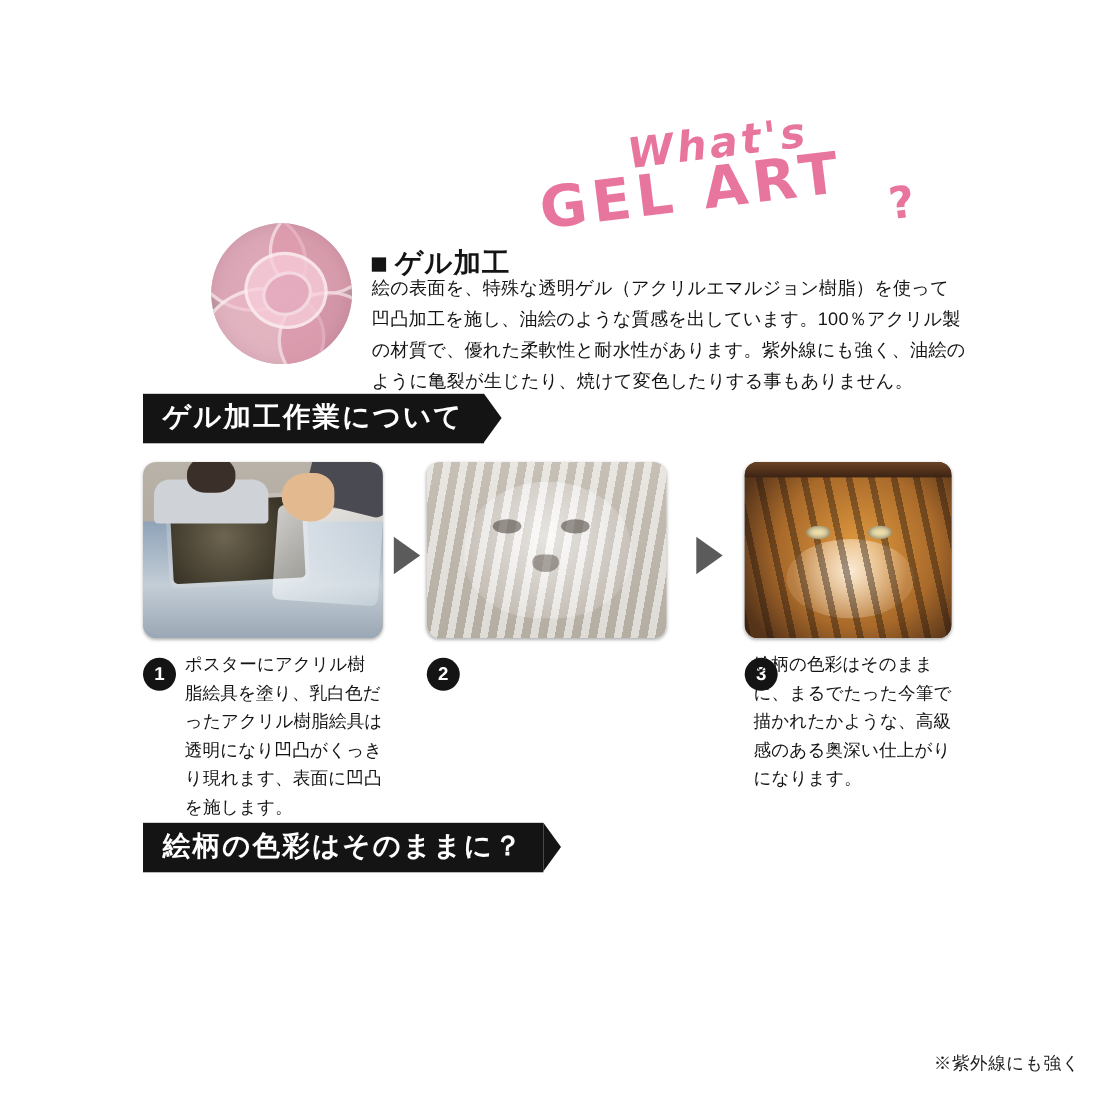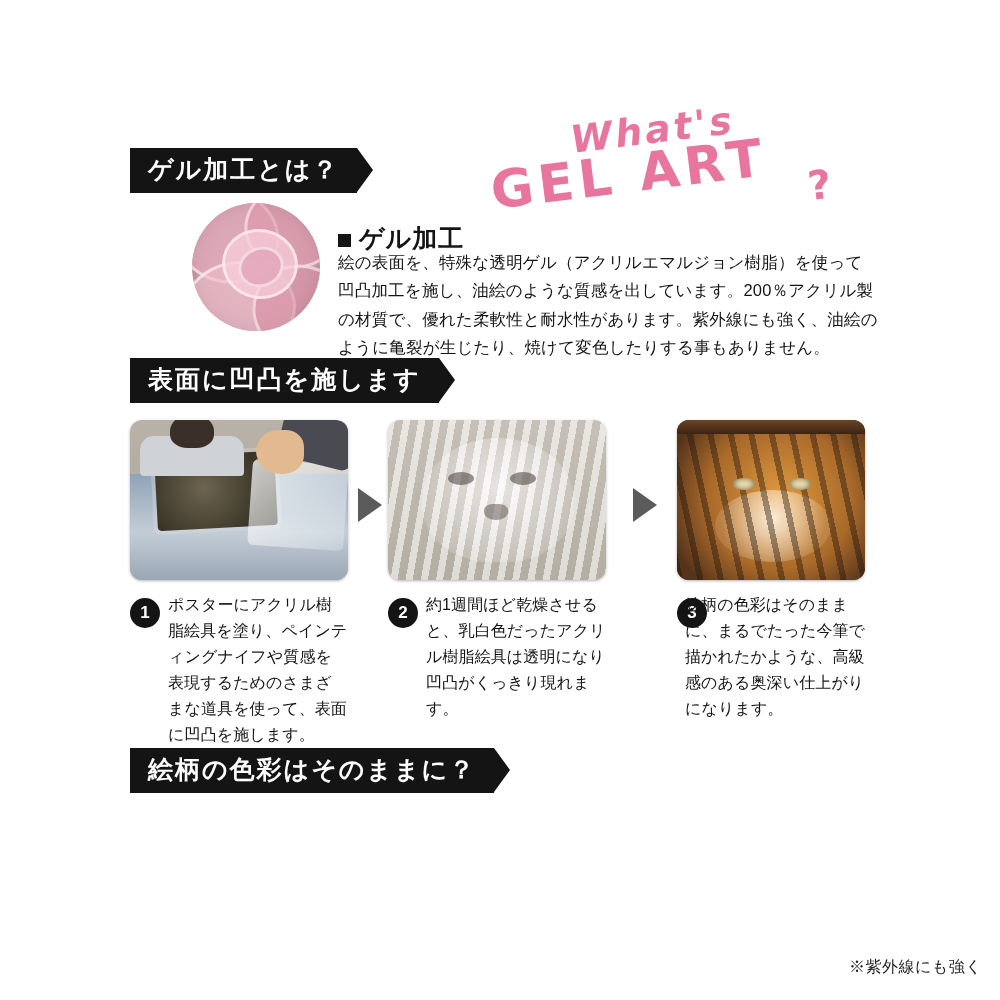--- a/index.html
+++ b/index.html
@@ -309,66 +309,64 @@
 <body>
 
 <div class="page">
 
   <div class="logo">
     <div class="whats">What's</div>
     <div class="gelart">GEL ART</div>
     <div class="qmark">?</div>
   </div>
 
-  <div class="bar" id="bar1">ゲル加工とは？</div>
 
   <div class="rose">
     <div class="petal p1"></div>
     <div class="petal p2"></div>
     <div class="petal p3"></div>
     <div class="petal p4"></div>
     <div class="petal p5"></div>
     <div class="petal p6"></div>
   </div>
 
   <div class="intro-title">
     <span class="sq"></span><span>ゲル加工</span>
   </div>
-  <div class="intro-body">絵の表面を、特殊な透明ゲル（アクリルエマルジョン樹脂）を使って凹凸加工を施し、油絵のような質感を出しています。200％アクリル製の材質で、優れた柔軟性と耐水性があります。紫外線にも強く、油絵のように亀裂が生じたり、焼けて変色したりする事もありません。</div>
-
-  <div class="bar" id="bar2">表面に凹凸を施します</div>
+  <div class="intro-body">絵の表面を、特殊な透明ゲル（アクリルエマルジョン樹脂）を使って凹凸加工を施し、油絵のような質感を出しています。100％アクリル製の材質で、優れた柔軟性と耐水性があります。紫外線にも強く、油絵のように亀裂が生じたり、焼けて変色したりする事もありません。</div>
+
+  <div class="bar" id="bar2">ゲル加工作業について</div>
 
   <div class="steps">
 
     <div class="step s1">
       <div class="photo ph1">
         <div class="tbl"></div>
         <div class="art"></div>
         <div class="sheet"></div>
         <div class="torso"></div>
         <div class="head"></div>
         <div class="arm"></div>
         <div class="hand"></div>
       </div>
       <div class="num">1</div>
-      <div class="step-text">ポスターにアクリル樹脂絵具を塗り、ペインティングナイフや質感を表現するためのさまざまな道具を使って、表面に凹凸を施します。</div>
+      <div class="step-text">ポスターにアクリル樹脂絵具を塗り、乳白色だったアクリル樹脂絵具は透明になり凹凸がくっきり現れます、表面に凹凸を施します。</div>
     </div>
 
     <div class="arrow" id="arrow1"></div>
 
     <div class="step s2">
       <div class="photo ph2">
         <div class="face"></div>
         <div class="stripes"></div>
         <div class="eye l"></div>
         <div class="eye r"></div>
         <div class="nose"></div>
       </div>
       <div class="num">2</div>
-      <div class="step-text">約1週間ほど乾燥させると、乳白色だったアクリル樹脂絵具は透明になり凹凸がくっきり現れます。</div>
     </div>
 
     <div class="arrow" id="arrow2"></div>
 
     <div class="step s3">
       <div class="photo ph3 s3">
         <div class="fur"></div>
         <div class="cheek"></div>
         <div class="stripes"></div>
         <div class="eye l"></div>

